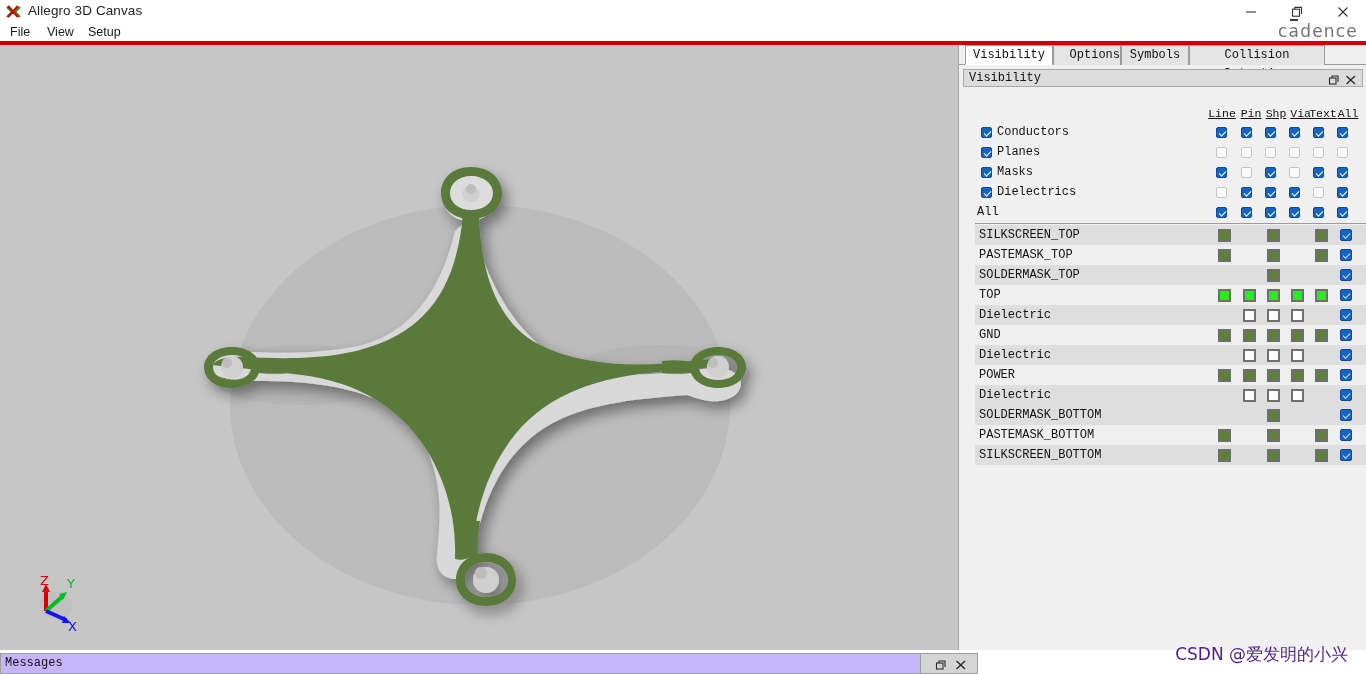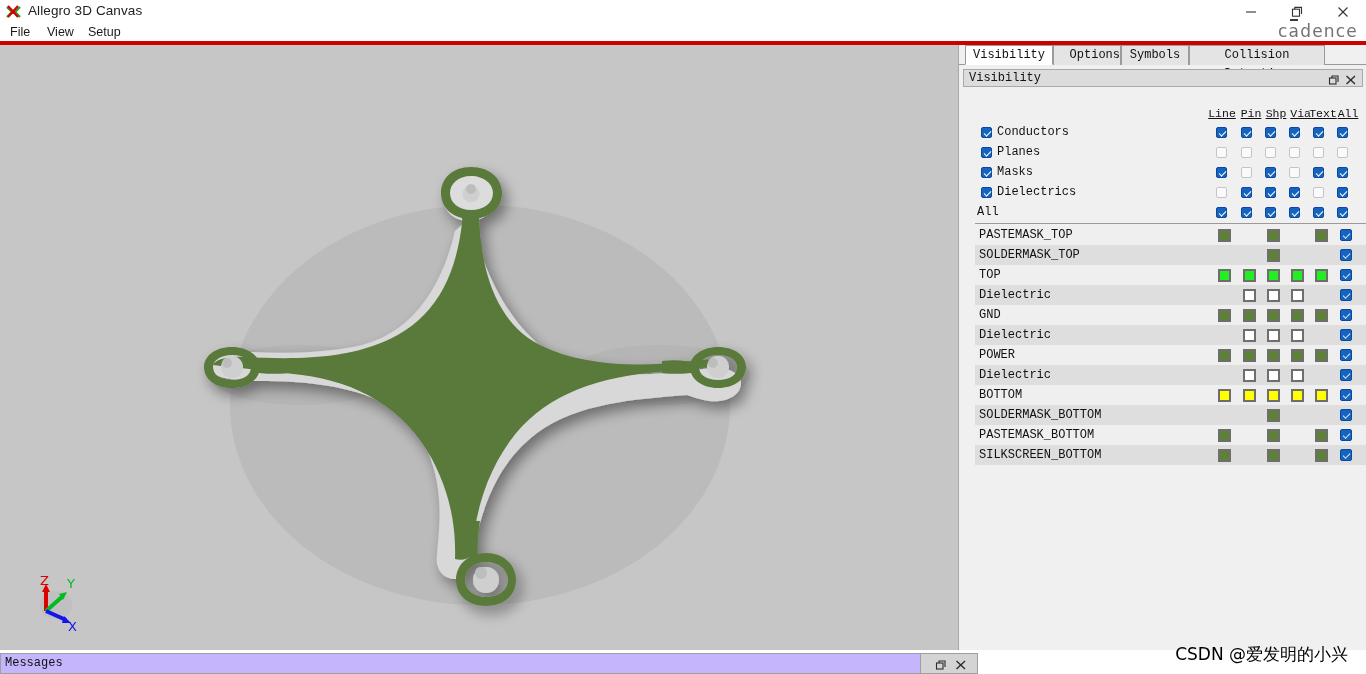--- a/index.html
+++ b/index.html
@@ -171,21 +171,21 @@
     font-size: 12px; color: #111;
   }
   .msgctrl {
     position: absolute; left: 920px; top: 653px; width: 58px; height: 21px;
     background: #d4d4d4; border: 1px solid #9f9f9f;
   }
   .msgctrl .b { position: absolute; top: 3px; color: #2b2b2b; }
 
   .watermark {
     position: absolute; right: 18px; top: 643px;
-    font-size: 17px; color: #000000;
+    font-size: 17px; color: #4c1d95;
     font-family: "DejaVu Sans", sans-serif;
     white-space: nowrap;
   }
   .bottomfill {
     position: absolute; left: 958px; top: 650px; width: 408px; height: 24px;
     background: #ffffff;
   }
 </style>
 </head>
 <body>
@@ -482,20 +482,27 @@
         <span class="cb on" style="left:306px;top:4px"></span>
         <span class="cb on" style="left:330px;top:4px"></span>
         <span class="cb on" style="left:354px;top:4px"></span>
         <span class="cb on" style="left:378px;top:4px"></span>
       </div>
     </div>
 
     <div class="cbsep"></div>
 
     <div class="layertable" id="layertable">
+        <div class="layerrow odd">
+          <span class="lname">SILKSCREEN_TOP</span>
+          <span class="swatch" style="left: 243px; background: rgb(93, 129, 54);"></span>
+          <span class="swatch" style="left: 292px; background: rgb(93, 129, 54);"></span>
+          <span class="swatch" style="left: 340px; background: rgb(93, 129, 54);"></span>
+          <span class="rcb" style="left: 365px;"></span>
+        </div>
         <div class="layerrow even">
           <span class="lname">PASTEMASK_TOP</span>
           <span class="swatch" style="left: 243px; background: rgb(93, 129, 54);"></span>
           <span class="swatch" style="left: 292px; background: rgb(93, 129, 54);"></span>
           <span class="swatch" style="left: 340px; background: rgb(93, 129, 54);"></span>
           <span class="rcb" style="left: 365px;"></span>
         </div>
         <div class="layerrow odd">
           <span class="lname">SOLDERMASK_TOP</span>
           <span class="swatch" style="left: 292px; background: rgb(93, 129, 54);"></span>
@@ -540,29 +547,20 @@
           <span class="swatch" style="left: 292px; background: rgb(93, 129, 54);"></span>
           <span class="swatch" style="left: 316px; background: rgb(93, 129, 54);"></span>
           <span class="swatch" style="left: 340px; background: rgb(93, 129, 54);"></span>
           <span class="rcb" style="left: 365px;"></span>
         </div>
         <div class="layerrow odd">
           <span class="lname">Dielectric</span>
           <span class="swatch" style="left: 268px; background: rgb(255, 255, 255);"></span>
           <span class="swatch" style="left: 292px; background: rgb(255, 255, 255);"></span>
           <span class="swatch" style="left: 316px; background: rgb(255, 255, 255);"></span>
-          <span class="rcb" style="left: 365px;"></span>
-        </div>
-        <div class="layerrow even">
-          <span class="lname">BOTTOM</span>
-          <span class="swatch" style="left: 243px; background: rgb(255, 255, 0);"></span>
-          <span class="swatch" style="left: 268px; background: rgb(255, 255, 0);"></span>
-          <span class="swatch" style="left: 292px; background: rgb(255, 255, 0);"></span>
-          <span class="swatch" style="left: 316px; background: rgb(255, 255, 0);"></span>
-          <span class="swatch" style="left: 340px; background: rgb(255, 255, 0);"></span>
           <span class="rcb" style="left: 365px;"></span>
         </div>
         <div class="layerrow odd">
           <span class="lname">SOLDERMASK_BOTTOM</span>
           <span class="swatch" style="left: 292px; background: rgb(93, 129, 54);"></span>
           <span class="rcb" style="left: 365px;"></span>
         </div>
         <div class="layerrow even">
           <span class="lname">PASTEMASK_BOTTOM</span>
           <span class="swatch" style="left: 243px; background: rgb(93, 129, 54);"></span>

